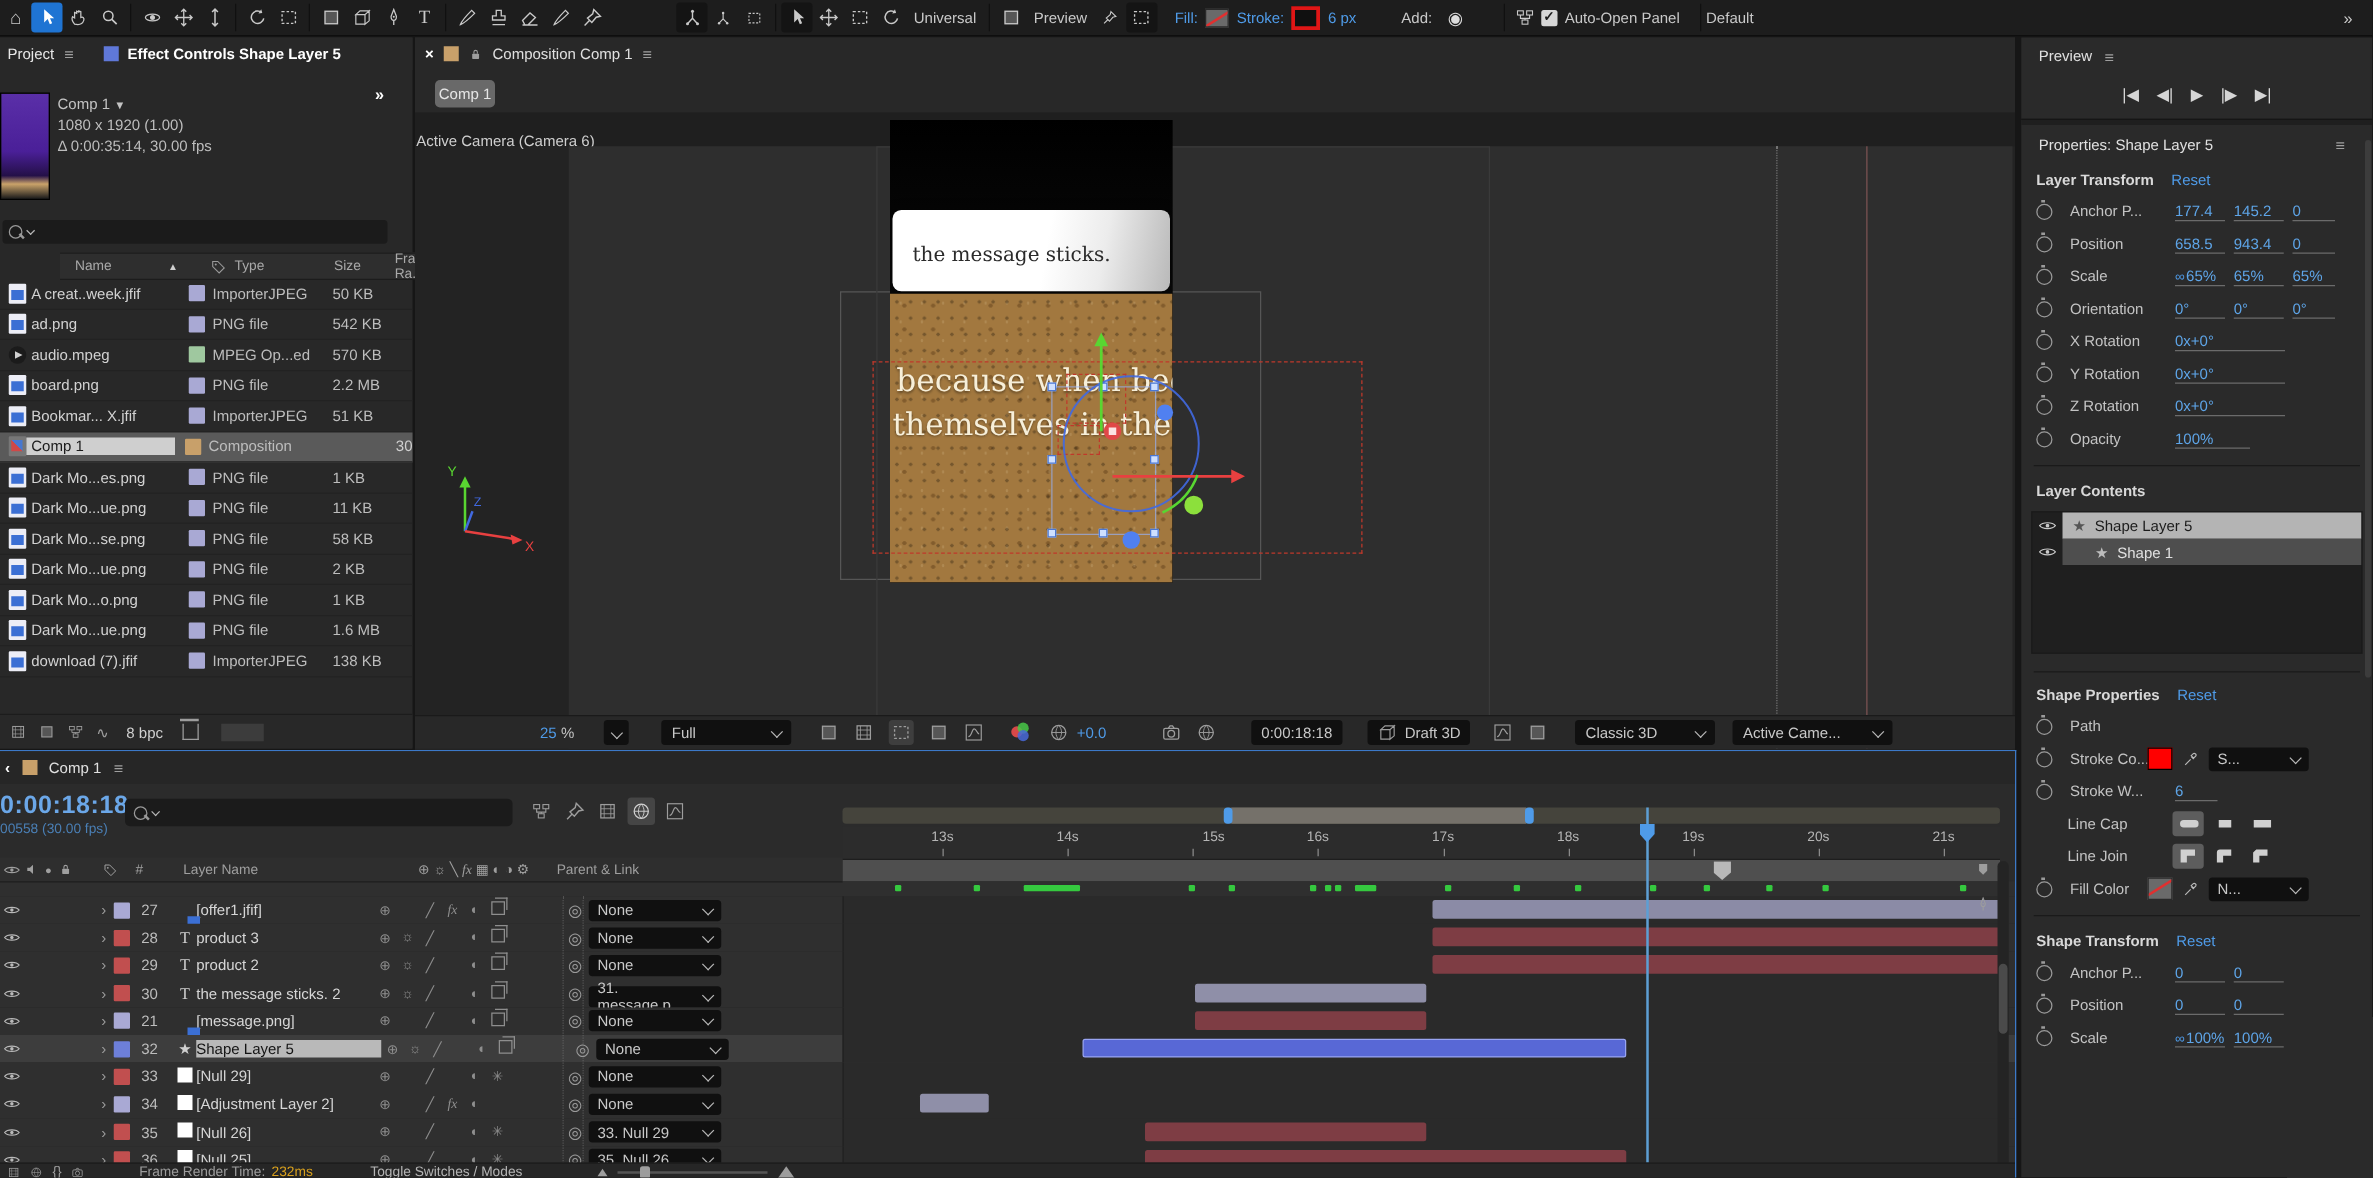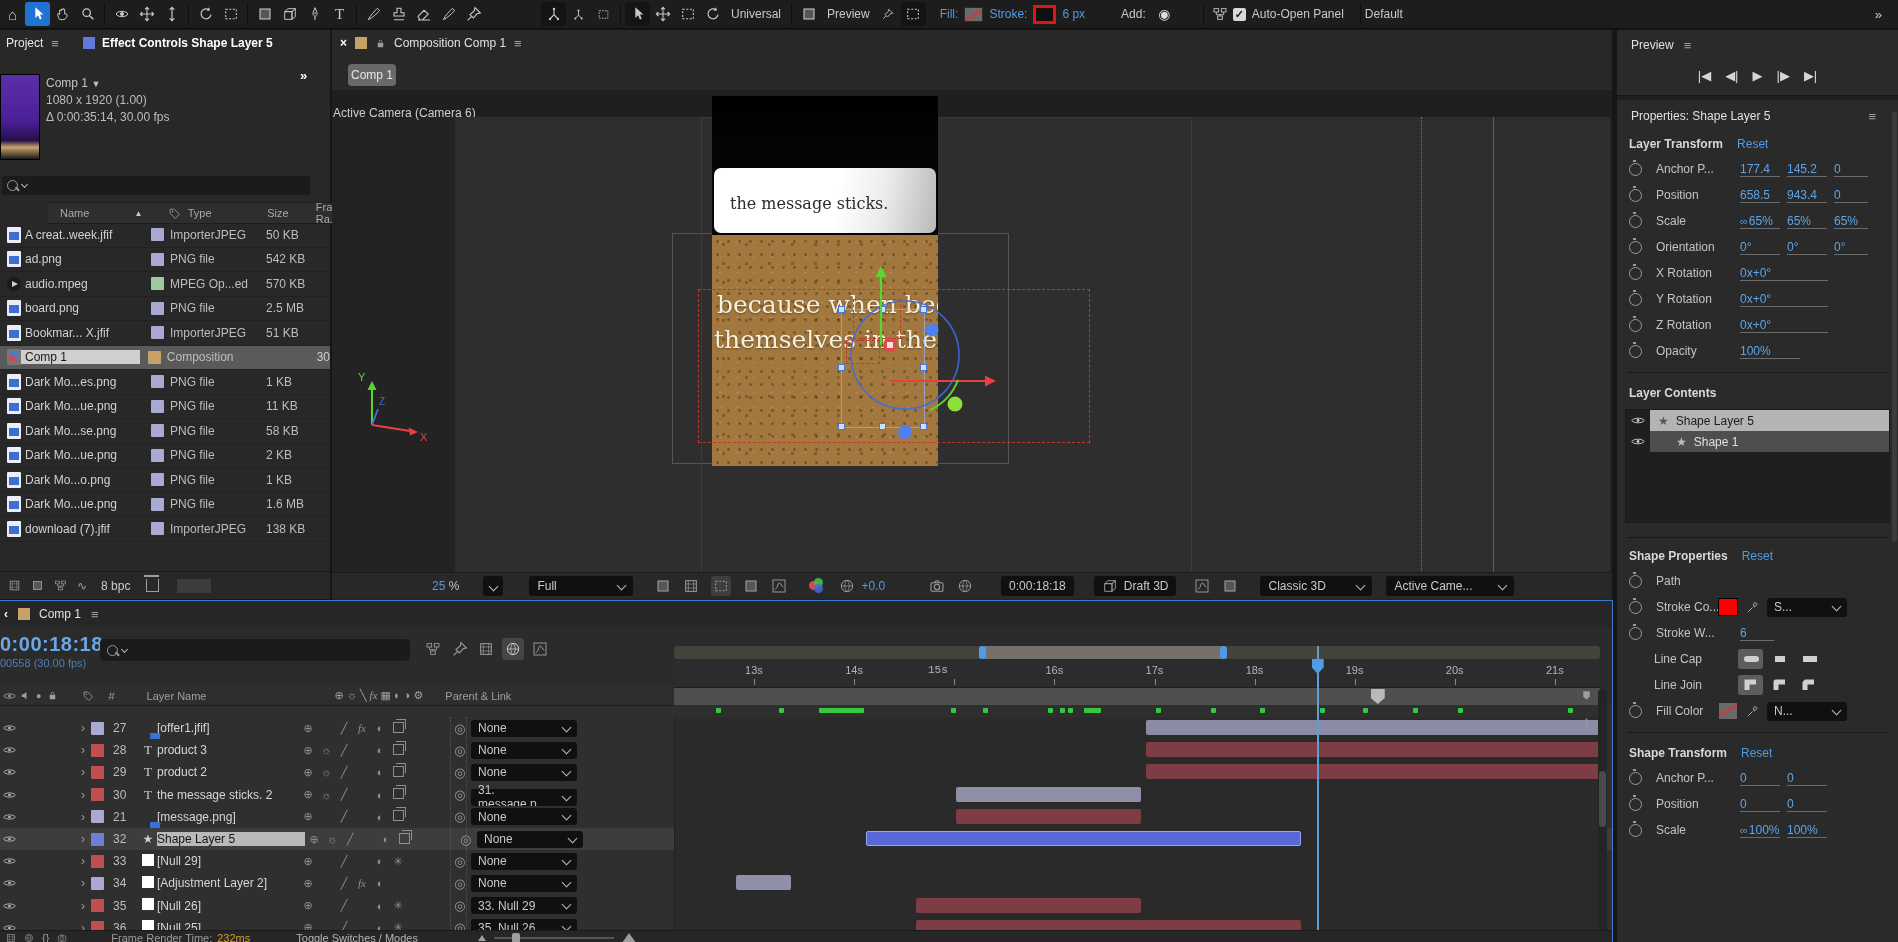--- a/index.html
+++ b/index.html
@@ -430,21 +430,21 @@
         <span class="fname">audio.mpeg</span>
         <span class="flabel" style="background: rgb(159, 200, 159);"></span>
         <span class="ftype">MPEG Op...ed</span>
         <span class="fsize">570 KB</span>
       </div>
     <div class="prow">
         <span class="fic"></span>
         <span class="fname">board.png</span>
         <span class="flabel" style="background: rgb(169, 169, 212);"></span>
         <span class="ftype">PNG file</span>
-        <span class="fsize">2.5 MB</span>
+        <span class="fsize">2.2 MB</span>
       </div>
     <div class="prow">
         <span class="fic"></span>
         <span class="fname">Bookmar... X.jfif</span>
         <span class="flabel" style="background: rgb(169, 169, 212);"></span>
         <span class="ftype">ImporterJPEG</span>
         <span class="fsize">51 KB</span>
       </div>
     <div class="prow sel">
         <span class="fic comp"></span>
@@ -941,21 +941,21 @@
     <div class="abs" style="left:311px;top:0;width:236px;height:13px;background:#75716a;"></div>
     <div class="abs" style="left:305px;top:0;width:7px;height:13px;background:#4f9be8;border-radius:3px;"></div>
     <div class="abs" style="left:546px;top:0;width:7px;height:13px;background:#4f9be8;border-radius:3px;"></div>
   </div>
 
   <div id="ruler" class="abs" style="left:674px;top:60px;width:926px;height:26px;background:#2c2c2c;border-bottom:1px solid #1e1e1e;">
       <span class="tick-label" style="left: 71.0865px;">13s</span>
       <i class="tick-mark" style="left: 80.0865px;"></i>
       <span class="tick-label" style="left: 171.195px;">14s</span>
       <i class="tick-mark" style="left: 180.195px;"></i>
-      <span class="tick-label" style="left: 254px; font-family: Liberation Mono, monospace;">15s</span>
+      <span class="tick-label" style="left: 288px;">15s</span>
       <i class="tick-mark" style="left: 280.303px;"></i>
       <span class="tick-label" style="left: 371.411px;">16s</span>
       <i class="tick-mark" style="left: 380.411px;"></i>
       <span class="tick-label" style="left: 471.519px;">17s</span>
       <i class="tick-mark" style="left: 480.519px;"></i>
       <span class="tick-label" style="left: 571.627px;">18s</span>
       <i class="tick-mark" style="left: 580.627px;"></i>
       <span class="tick-label" style="left: 671.735px;">19s</span>
       <i class="tick-mark" style="left: 680.735px;"></i>
       <span class="tick-label" style="left: 771.843px;">20s</span>

